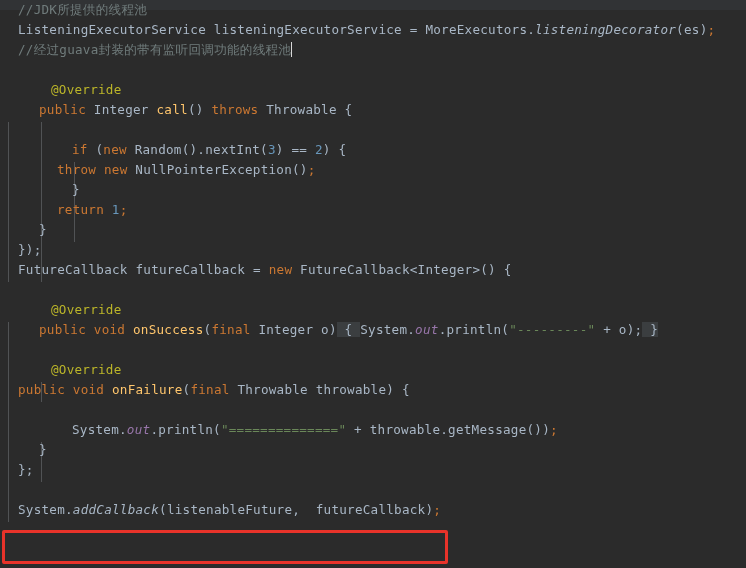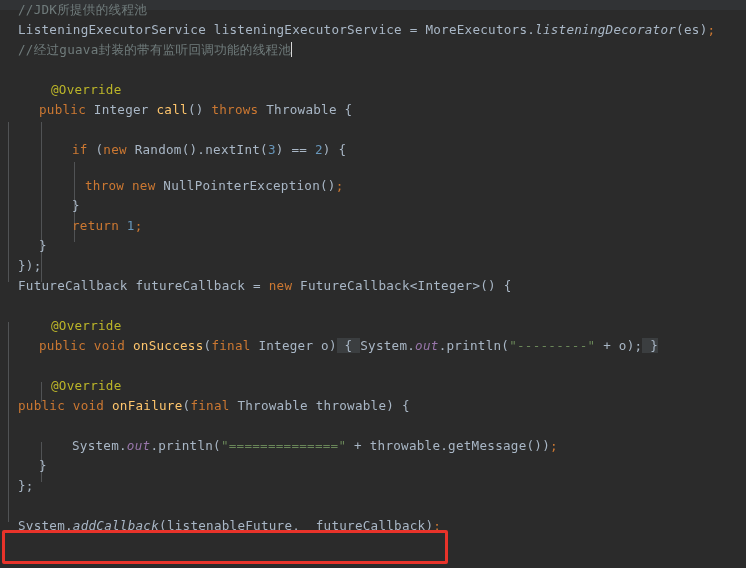--- a/index.html
+++ b/index.html
@@ -121,25 +121,25 @@
 
 
     <div class="line"><span class="anno" style="padding-left:33px;">@Override</span></div>
 
     <div class="line" style="padding-left:39px;"><span class="kw">public</span><span class="ident"> Integer </span><span class="mdecl">call</span><span class="punc">() </span><span class="kw">throws</span><span class="ident"> Throwable </span><span class="punc">{</span></div>
 
     <div class="line"><span> </span></div>
 
     <div class="line" style="padding-left:72px;"><span class="kw">if</span><span class="punc"> (</span><span class="kw">new</span><span class="ident"> Random</span><span class="punc">().</span><span class="ident">nextInt</span><span class="punc">(</span><span class="num">3</span><span class="punc">)</span><span class="punc"> == </span><span class="num">2</span><span class="punc">) </span><span class="punc">{</span></div>
 
-    <div class="line" style="padding-left:85px;margin-top:16px;"><span class="kw">throw</span><span class="kw"> new</span><span class="ident"> NullPointerException()</span><span class="semi">;</span></div>
+    <div class="line" style="padding-left:57px;"><span class="kw">throw</span><span class="kw"> new</span><span class="ident"> NullPointerException()</span><span class="semi">;</span></div>
 
     <div class="line" style="padding-left:72px;"><span class="punc">}</span></div>
 
-    <div class="line" style="padding-left:72px;"><span class="kw">return</span><span class="num"> 1</span><span class="semi">;</span></div>
+    <div class="line" style="padding-left:57px;"><span class="kw">return</span><span class="num"> 1</span><span class="semi">;</span></div>
 
     <div class="line" style="padding-left:39px;"><span class="punc">}</span></div>
 
     <div class="line"><span class="punc">});</span></div>
 
     <div class="line"><span class="ident">FutureCallback</span><span class="ident"> futureCallback</span><span class="punc"> = </span><span class="kw">new</span><span class="ident"> FutureCallback&lt;Integer&gt;() </span><span class="punc">{</span></div>
 
     <div class="line"><span> </span></div>
 
     <div class="line"><span class="anno" style="padding-left:33px;">@Override</span></div>

